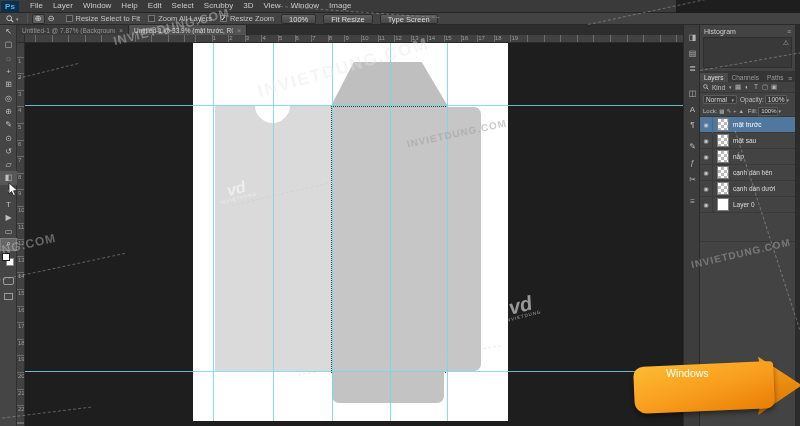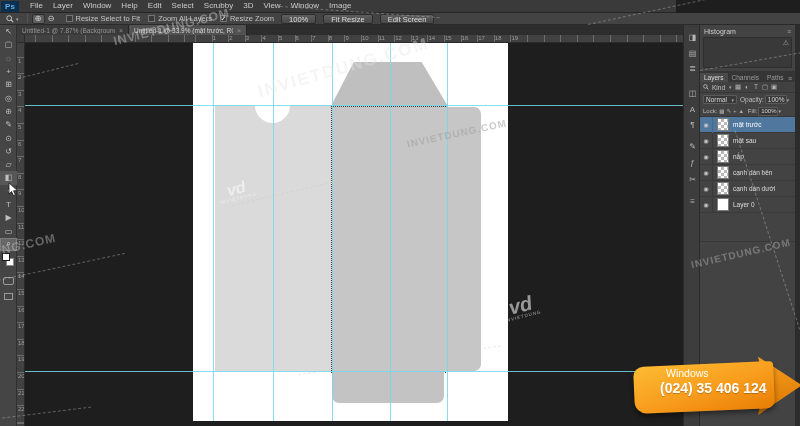--- a/index.html
+++ b/index.html
@@ -211,21 +211,21 @@
           <span>Zoom All Layers</span>
         </div>
         <div class="cb-group">
           <span class="cb-box">✓</span>
           <span>Resize Zoom</span>
         </div>
       </div>
     <div id="option-buttons" style="display:flex;">
         <div class="opt-btn">100%</div>
         <div class="opt-btn">Fit Resize</div>
-        <div class="opt-btn">Edit Screen</div>
+        <div class="opt-btn">Type Screen</div>
       </div>
   </div>
 
   <div id="tab-bar">
     <div class="doc-tab inactive">
       <span class="tab-label">Untitled-1 @ 7.87% (Background, RGB/8*) *</span>
       <span class="tab-close">×</span>
     </div>
     <div class="doc-tab active">
       <span class="tab-label">Untitled-1 @ 33.9% (mặt trước, RGB/8*) *</span>
@@ -493,20 +493,19 @@
   <div class="wm-dash" style="left:18px;  top:78px; width:62px;  transform:rotate(-14deg);"></div>
   <div class="wm-dash" style="left:-12px; top:282px; width:140px; transform:rotate(-12deg);"></div>
   <div class="wm-dash" style="left:232px; top:205px; width:255px; transform:rotate(-13deg);"></div>
   <div class="wm-dash" style="left:298px; top:374px; width:205px; transform:rotate(-8deg);"></div>
   <div class="wm-dash" style="left:-18px; top:420px; width:110px; transform:rotate(-7deg);"></div>
 
   <div id="hotline-badge">
     <div id="hotline-arrow"></div>
     <div id="hotline-body"></div>
     <div id="hotline-label">Windows</div>
-    <div id="hotline-phone">(024) 35 406 124</div>
   </div>
 
   <svg id="cursor" width="12" height="14" viewBox="0 0 12 14">
     <polygon points="1,0 1,11 3.6,8.6 5.4,12.6 7.4,11.7 5.6,7.8 9.5,7.6" fill="#ffffff" stroke="#1a1a1a" stroke-width="0.8"></polygon>
   </svg>
 
 </div>
 
 </body></html>

